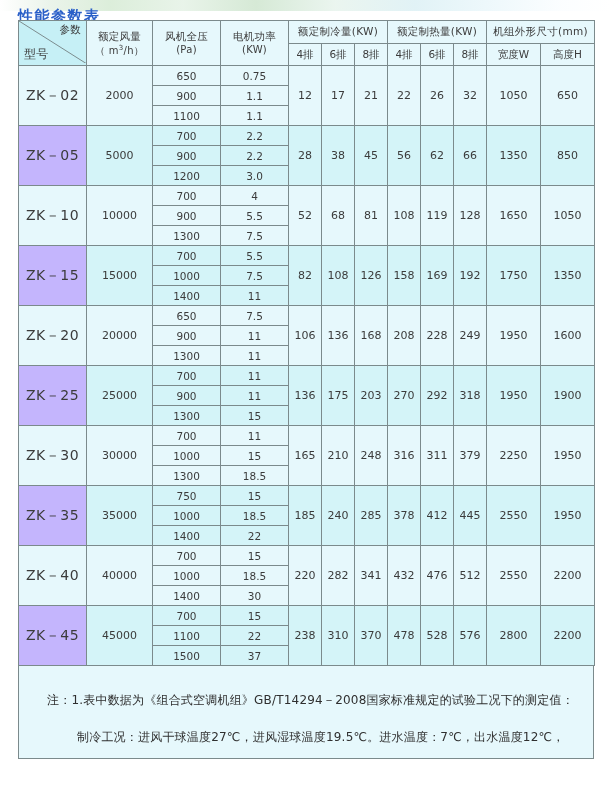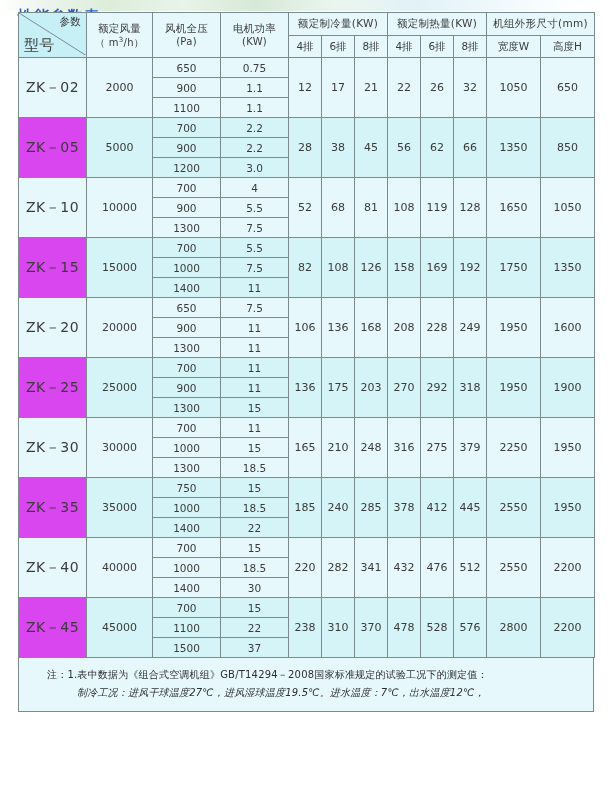--- a/index.html
+++ b/index.html
@@ -38,21 +38,21 @@
     top: 7px;
     font-size: 15px;
     font-weight: bold;
     color: #2a5fc8;
     letter-spacing: 1.5px;
     white-space: nowrap;
   }
   .table-wrap {
     position: absolute;
     left: 18px;
-    top: 12px;
+    top: 20px;
     width: 473px;
   }
   table.perf {
     border-collapse: collapse;
     width: 576px;
     table-layout: fixed;
   }
   table.perf td, table.perf th {
     border: 1px solid #7b8a8c;
     text-align: center;
@@ -86,21 +86,21 @@
     pointer-events: none;
   }
   .corner-cell .c-param {
     position: absolute;
     right: 5px; top: 2px;
     font-size: 10.5px;
   }
   .corner-cell .c-model {
     position: absolute;
     left: 5px; bottom: 2px;
-    font-size: 15px;
+    font-size: 12px;
   }
   .hdr-unit { font-size: 10px; display:block; line-height: 1.15; text-align: center; }
   .sup { font-size: 7px; vertical-align: super; }
 
   
   td.model {
     background: #b2f0f5;
     font-size: 14px;
     letter-spacing: .5px;
   }
@@ -117,42 +117,43 @@
     font-size: 11px;
     background: #e6f8fc;
   }
   
   tr.band td.airflow,
   tr.band td.subcell,
   tr.band td.val,
   tr.band-sub td.subcell {
     background: #d4f4f8;
   }
-  tr.band td.model { background: #d946ef; }
+  tr.band td.model { background: #c4b5fd; }
 
   .grp-top td.model, .grp-top td.airflow, .grp-top td.val { border-top: 1px solid #6e7d80; }
 
   
   .notes {
     border: 1px solid #7b8a8c;
     border-top: none;
     background: #e6f8fc;
     padding: 8px 10px 10px 10px;
     box-sizing: border-box;
     width: 576px;
   }
   .notes .line {
-    font-size: 10px;
+    font-size: 12px;
     color: #2f2f2f;
     line-height: 1.75;
     white-space: nowrap;
     letter-spacing: .2px;
+    margin-top: 16px;
   }
   .notes .l1 { padding-left: 18px; }
-  .notes .l2, .notes .l3, .notes .l4 { padding-left: 48px; font-style: italic; }
+  .notes .l2, .notes .l3, .notes .l4 { padding-left: 48px; }
 </style>
 </head>
 <body>
 
 <div class="top-strip"></div>
 
 <div class="page-title">性能参数表</div>
 
 <div class="table-wrap">
   <table class="perf">
@@ -343,21 +344,21 @@
         </tr>
         <tr class="grp-top">
           <td class="model" rowspan="3">ZK－30</td>
           <td class="airflow" rowspan="3">30000</td>
           <td class="subcell">700</td>
           <td class="subcell">11</td>
           <td class="val" rowspan="3">165</td>
           <td class="val" rowspan="3">210</td>
           <td class="val" rowspan="3">248</td>
           <td class="val" rowspan="3">316</td>
-          <td class="val" rowspan="3">275</td>
+          <td class="val" rowspan="3">311</td>
           <td class="val" rowspan="3">379</td>
           <td class="val" rowspan="3">2250</td>
           <td class="val" rowspan="3">1950</td>
         </tr>
         <tr class="">
           <td class="subcell">1000</td>
           <td class="subcell">15</td>
         </tr>
         <tr class="">
           <td class="subcell">1300</td>

